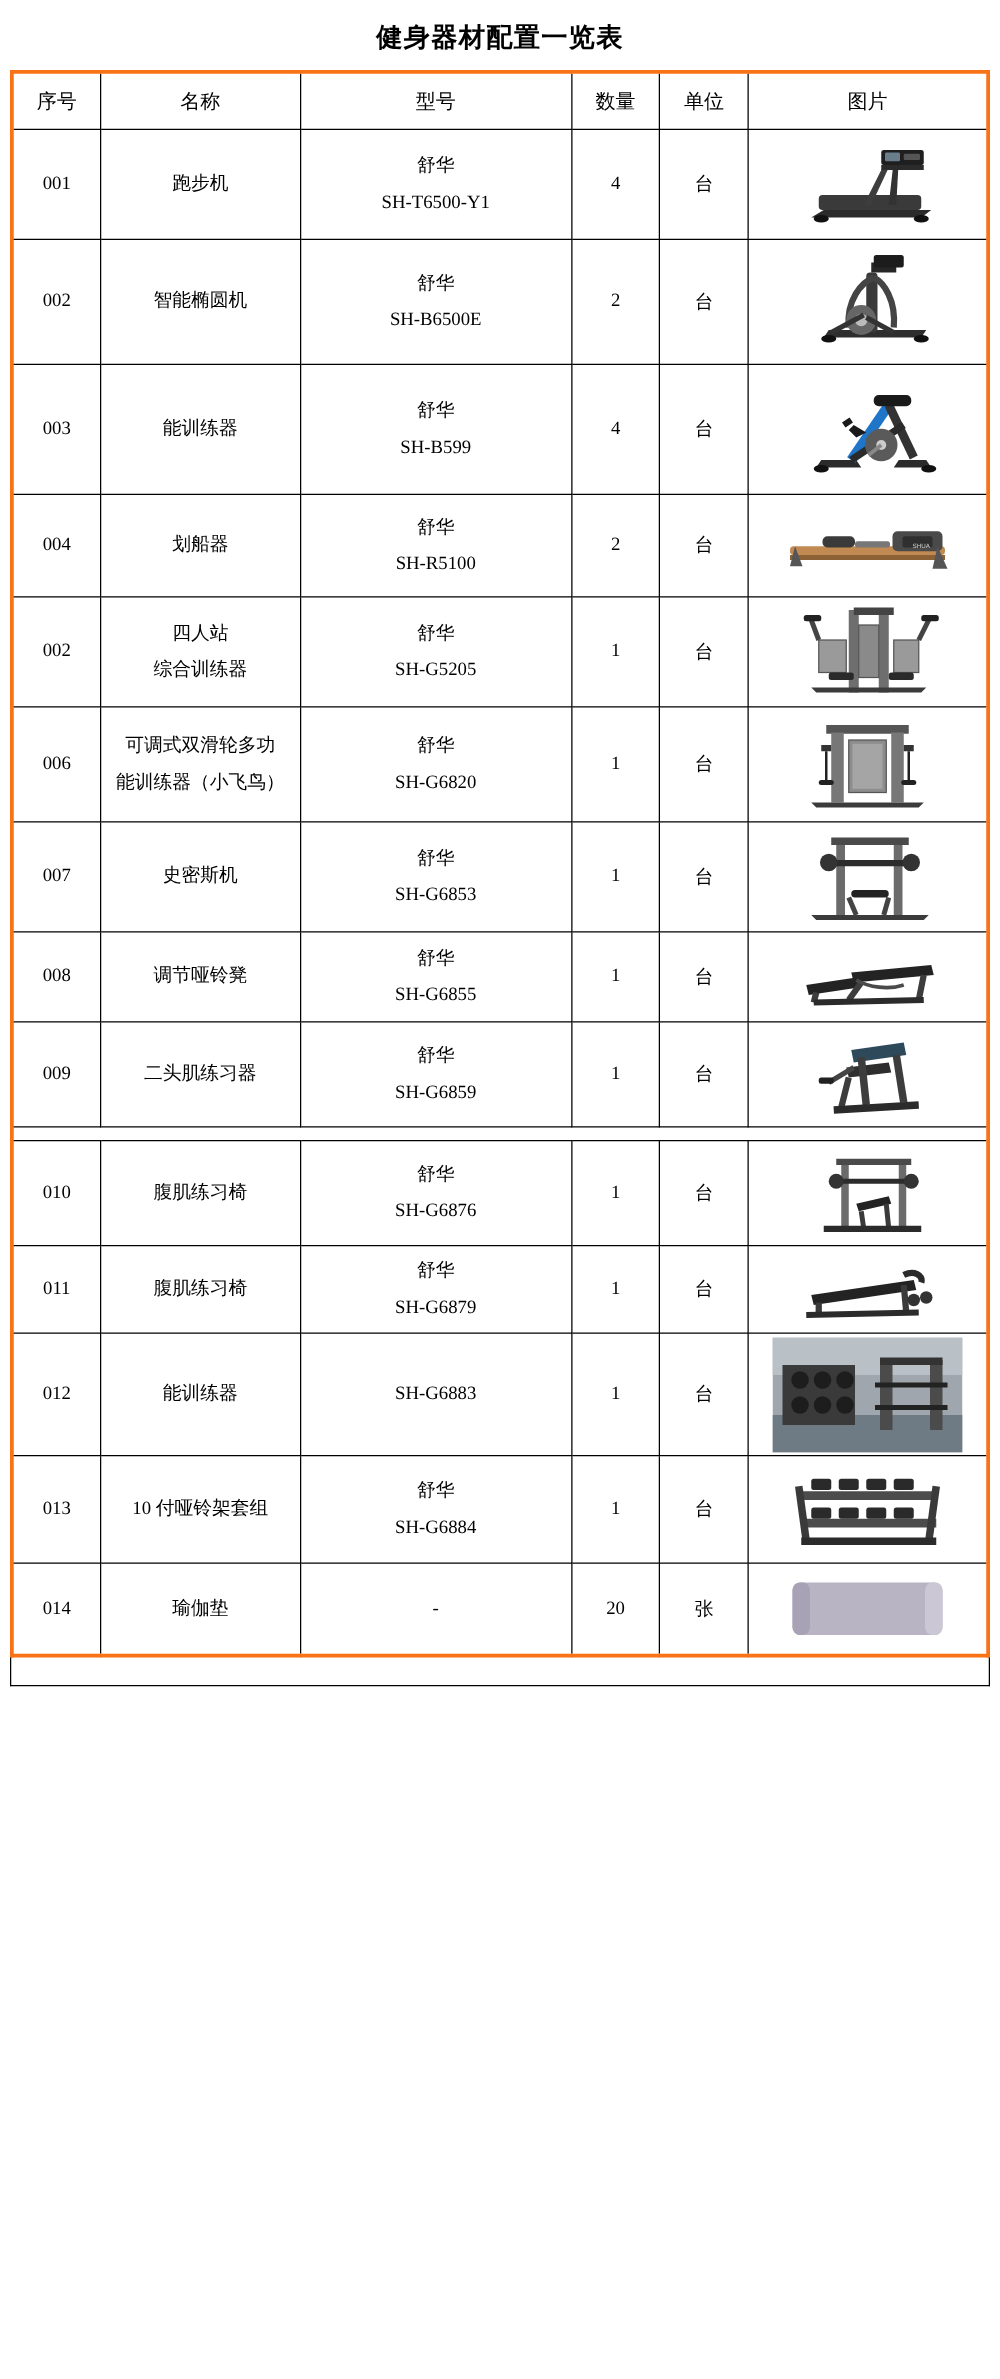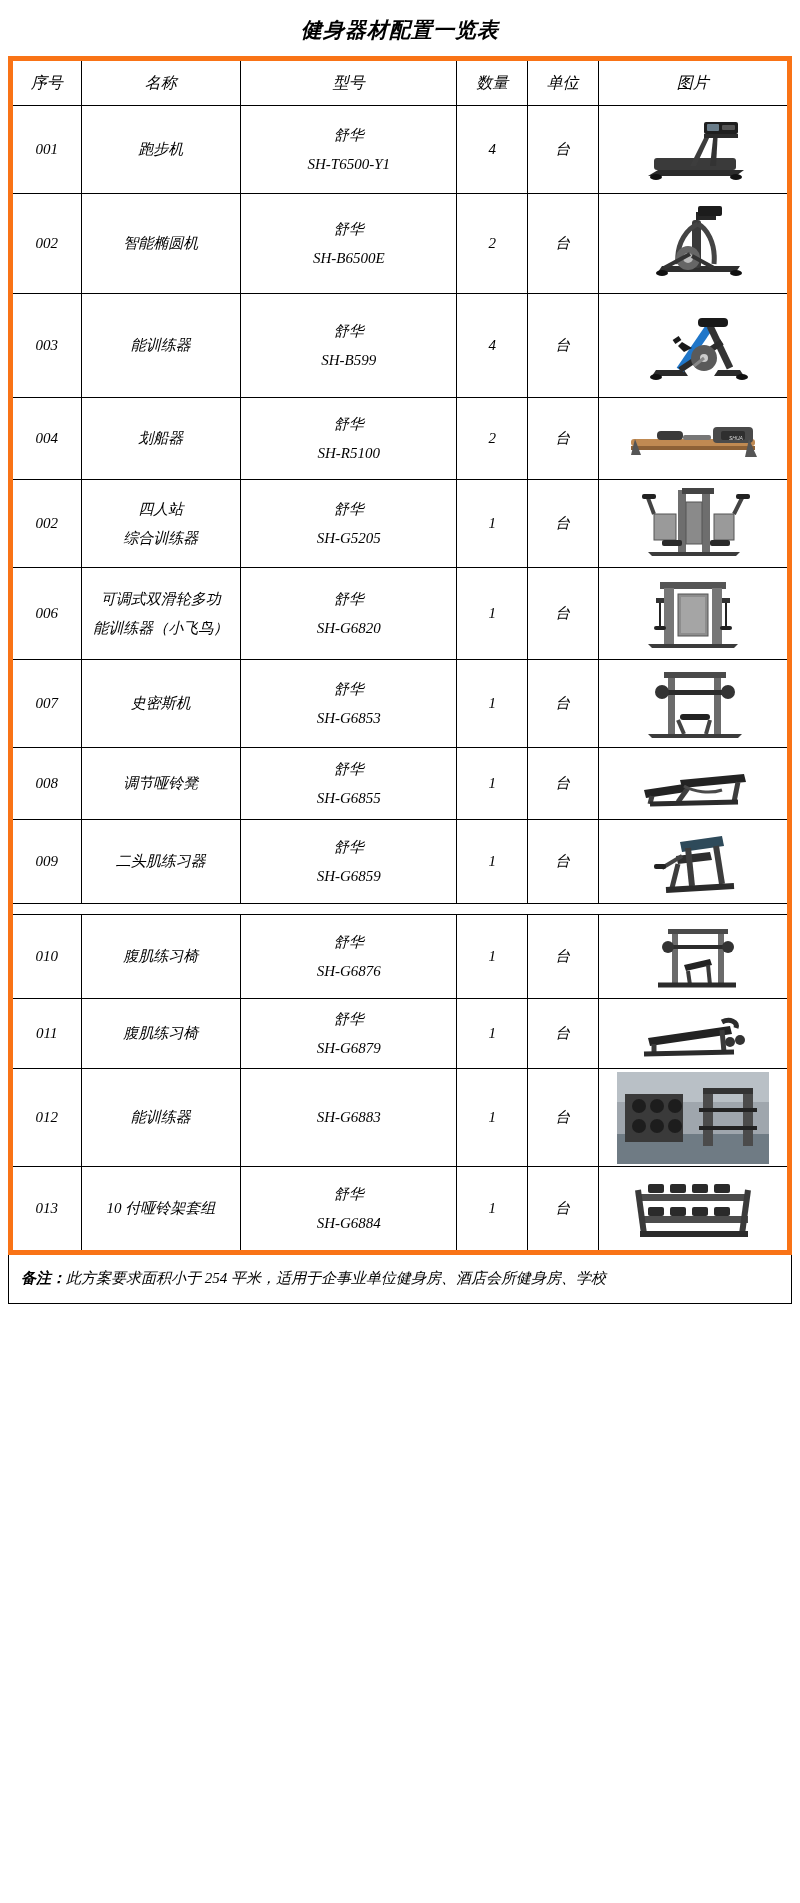--- a/index.html
+++ b/index.html
@@ -9,34 +9,33 @@
   }
   body {
     width: 800px;
     font-family: "Liberation Serif", "DejaVu Serif", serif;
     color: #000000;
   }
   .page {
     width: 800px;
     box-sizing: border-box;
     padding: 10px 8px 8px 8px;
-    font-style: italic;
   }
   .doc-title {
     text-align: center;
     font-size: 21px;
     font-weight: bold;
     letter-spacing: 1px;
     padding: 6px 0 12px 0;
   }
   table.equip {
     width: 100%;
     border-collapse: collapse;
     table-layout: fixed;
-    border: 5px solid #f97316;
+    border: 3px solid #f97316;
     padding-left: 32px;
   }
   table.equip th, table.equip td {
     border: 1px solid #000;
     text-align: center;
     vertical-align: middle;
     font-size: 15px;
     padding: 2px 3px;
   }
   table.equip thead th {
@@ -515,23 +514,41 @@
                 <rect x="30" y="35" width="16" height="9" rx="2"></rect>
                 <rect x="52" y="35" width="16" height="9" rx="2"></rect>
                 <rect x="74" y="35" width="16" height="9" rx="2"></rect>
                 <rect x="96" y="35" width="16" height="9" rx="2"></rect>
               </g>
             </svg>
           </div>
         </td>
       </tr>
 
+      <tr style="height:74px">
+        <td class="cell-no">014</td>
+        <td class="cell-name">
+          <span>瑜伽垫</span>
+        </td>
+        <td class="cell-model">
+          <span class="model-single">-</span>
+        </td>
+        <td class="cell-qty">20</td>
+        <td class="cell-unit">张</td>
+        <td class="cell-pic">
+          <div class="pic-box">
+            <svg class="pic" width="132" height="58" viewBox="0 0 132 58">
+              <rect x="0" y="0" width="132" height="58" fill="#ffffff"></rect>
+              <rect x="6" y="8" width="120" height="42" rx="6" fill="#b9b4c4"></rect>
+              <rect x="6" y="8" width="14" height="42" rx="6" fill="#a8a2b6"></rect>
+              <rect x="112" y="8" width="14" height="42" rx="6" fill="#cbc7d4"></rect>
+            </svg>
+          </div>
+        </td>
+      </tr>
 
     </tbody>
   </table>
 
   <div class="footnote">
-    <p>
-      <span class="lab">备注：</span><span>此方案要求面积小于 254 平米，适用于企事业单位健身房、酒店会所健身房、学校</span>
-    </p>
   </div>
 
 </div>
 
 </body></html>

